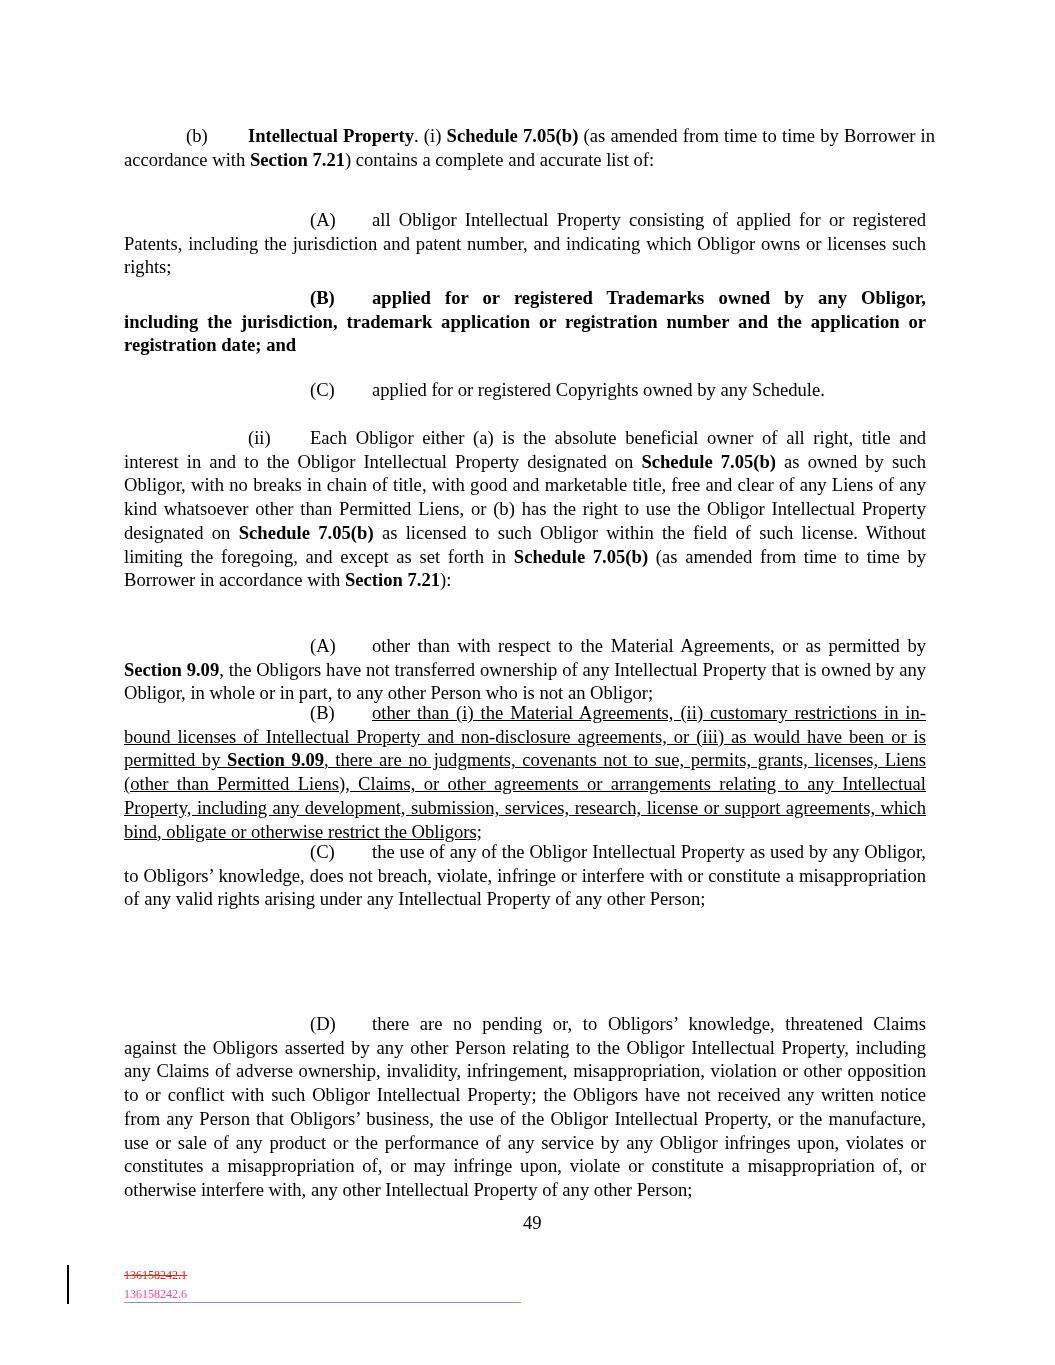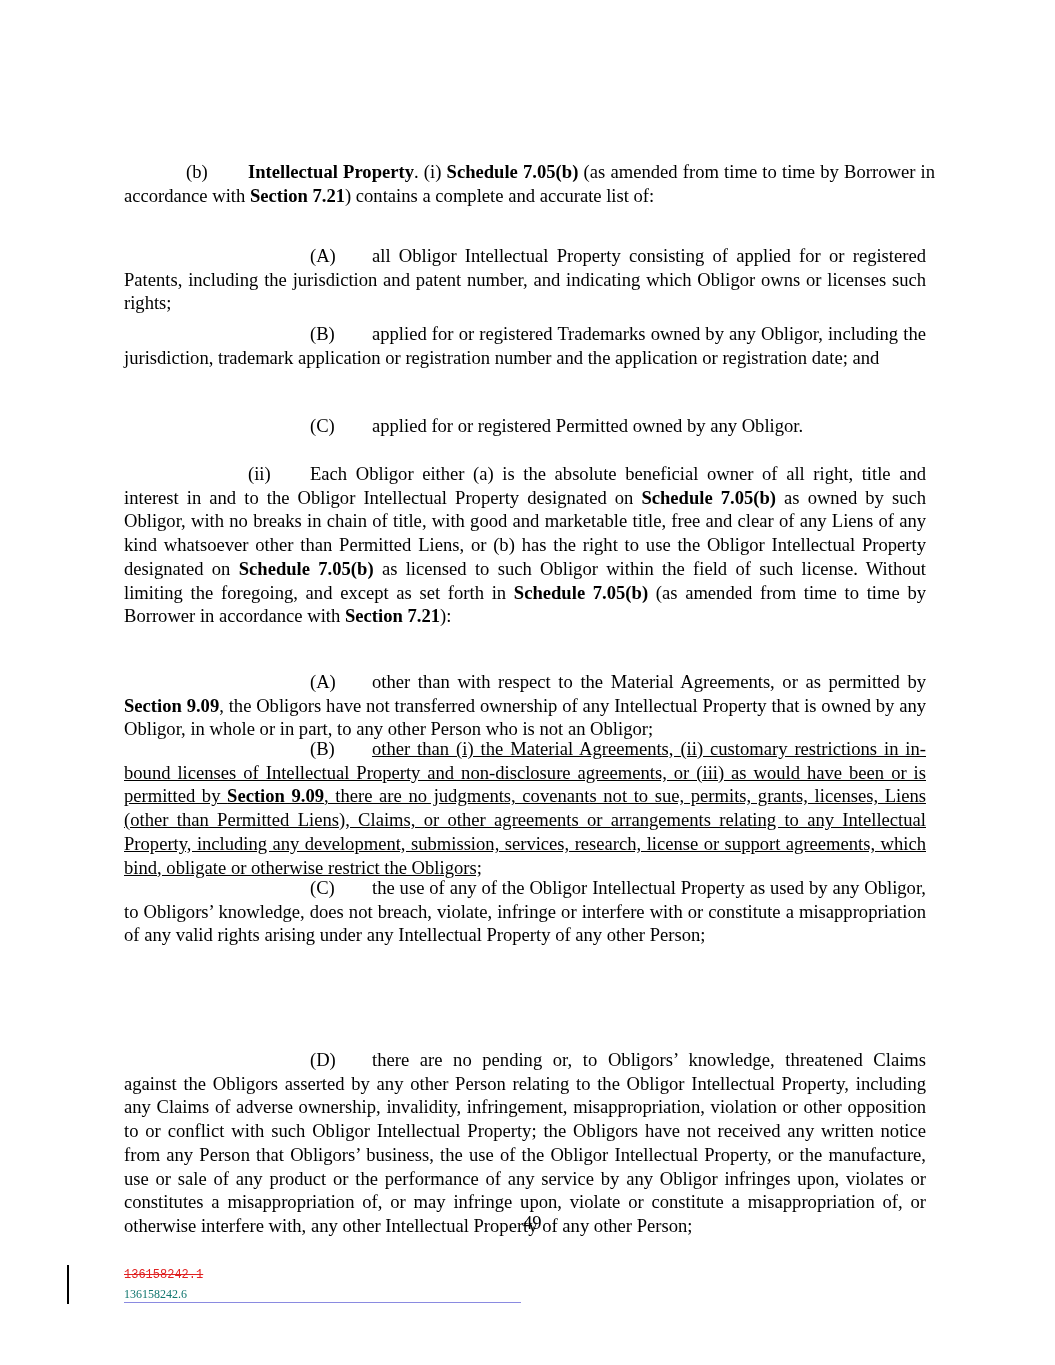--- a/index.html
+++ b/index.html
@@ -1,50 +1,50 @@
 <!DOCTYPE html>
 <html><head>
 <meta charset="utf-8">
 <style>
   html, body { margin:0; padding:0; background:#ffffff; }
   body { width:1055px; height:1365px; position:relative; overflow:hidden;
          font-family:"Liberation Serif", serif; color:#000; }
   .page { position:absolute; left:124px; top:124px; width:802px; }
   p { margin:0; font-size:18.6px; line-height:23.7px; text-align:justify; }
-  .para { position:absolute; left:0; width:802px;margin-top:36px; }
+  .para { position:absolute; left:0; width:802px; }
   .first-wide { width:811px; }
   .lbl { display:inline-block; }
   b { font-weight:bold; }
   .bar { position:absolute; left:67px; top:1265px; width:2px; height:39px; background:#000; }
   .old-id { position:absolute; left:124px; top:1268px; font-size:12px; color:#e02020;
-            text-decoration:line-through; font-family:Liberation Mono, monospace; }
-  .new-id { position:absolute; left:124px; top:1287px; font-size:12px; color:#0f766e;
+            text-decoration:line-through; font-family:Liberation Serif, serif; }
+  .new-id { position:absolute; left:124px; top:1287px; font-size:12px; color:#ec4899;
             font-family:"Liberation Serif", serif; }
   .underline { position:absolute; left:124px; top:1302px; width:397px; height:1px; background:#8a8ae0; }
   .pagenum { position:absolute; left:523px; top:1212px; font-size:18.6px; }
 </style>
 </head>
 <body>
 
 <div class="page">
 
   <div class="para first-wide" style="top:0px;">
     <p><span class="lbl" style="margin-left:62px;width:62px;">(b)</span><b>Intellectual Property</b><span>. (i)  </span><b>Schedule 7.05(b)</b><span> (as amended from time to time by Borrower in accordance with </span><b>Section 7.21</b><span>) contains a complete and accurate list of:</span></p>
   </div>
 
   <div class="para" style="top:84px;">
     <p><span class="lbl" style="margin-left:186px;width:62px;">(A)</span><span>all Obligor Intellectual Property consisting of applied for or registered Patents, including the jurisdiction and patent number, and indicating which Obligor owns or licenses such rights;</span></p>
   </div>
 
-  <div class="para" style="top:162px;">
+  <div class="para" style="top:162px;font-weight:bold;">
     <p><span class="lbl" style="margin-left:186px;width:62px;">(B)</span><span>applied for or registered Trademarks owned by any Obligor, including the jurisdiction, trademark application or registration number and the application or registration date; and</span></p>
   </div>
 
   <div class="para" style="top:254px;">
-    <p><span class="lbl" style="margin-left:186px;width:62px;">(C)</span><span>applied for or registered Permitted owned by any Obligor.</span></p>
+    <p><span class="lbl" style="margin-left:186px;width:62px;">(C)</span><span>applied for or registered Copyrights owned by any Schedule.</span></p>
   </div>
 
   <div class="para" style="top:302px;">
     <p><span class="lbl" style="margin-left:124px;width:62px;">(ii)</span><span>Each Obligor either (a) is the absolute beneficial owner of all right, title and interest in and to the Obligor Intellectual Property designated on </span><b>Schedule 7.05(b)</b><span> as owned by such Obligor, with no breaks in chain of title, with good and marketable title, free and clear of any Liens of any kind whatsoever other than Permitted Liens, or (b) has the right to use the Obligor Intellectual Property designated on </span><b>Schedule 7.05(b)</b><span> as licensed to such Obligor within the field of such license.  Without limiting the foregoing, and except as set forth in </span><b>Schedule 7.05(b)</b><span> (as amended from time to time by Borrower in accordance with </span><b>Section 7.21</b><span>):</span></p>
   </div>
 
   <div class="para" style="top:510px;">
     <p><span class="lbl" style="margin-left:186px;width:62px;">(A)</span><span>other than with respect to the Material Agreements, or as permitted by </span><b>Section 9.09</b><span>, the Obligors have not transferred ownership of any Intellectual Property that is owned by any Obligor, in whole or in part, to any other Person who is not an Obligor;</span></p>
   </div>
 

